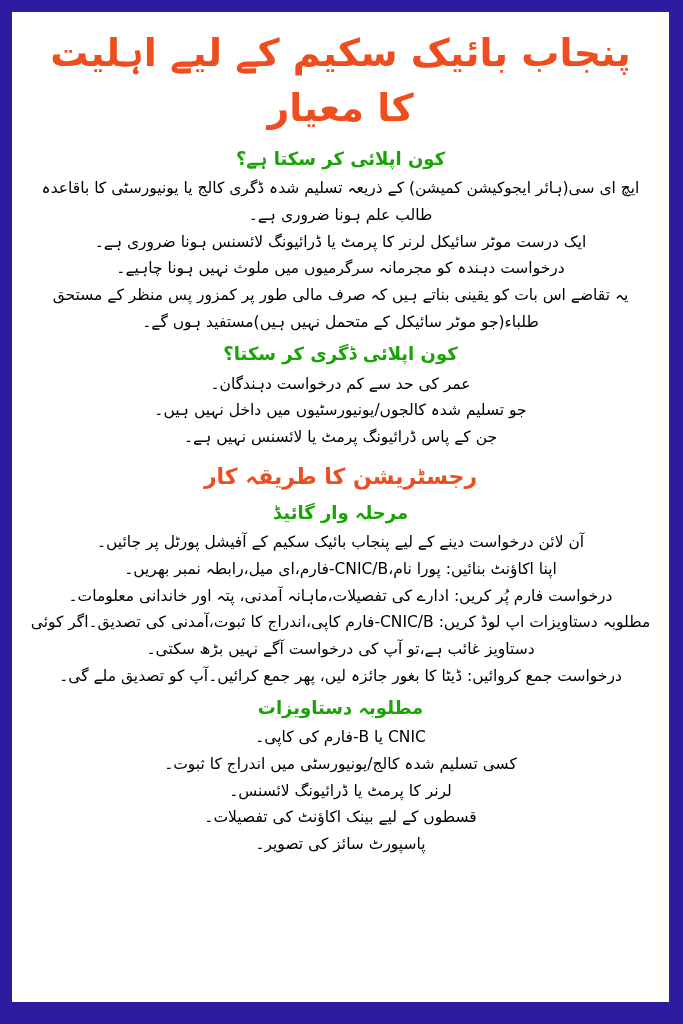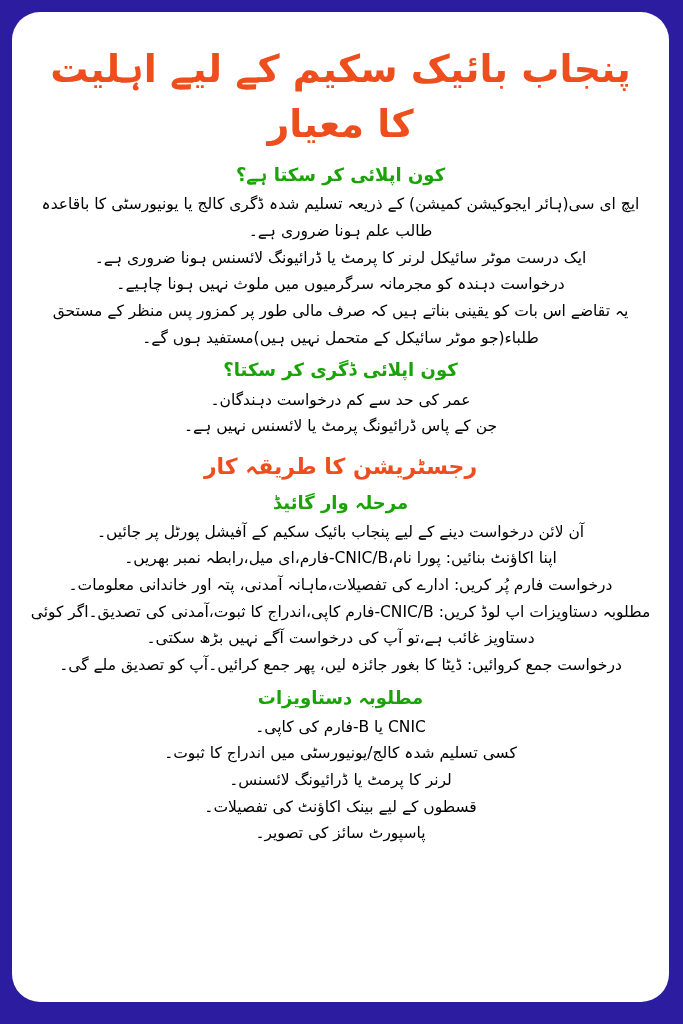--- a/index.html
+++ b/index.html
@@ -17,23 +17,22 @@
     position: absolute;
     top: 12px;
     left: 12px;
     right: 14px;
     bottom: 22px;
     background: #ffffff;
     direction: rtl;
     text-align: center;
     color: #000000;
     overflow: hidden;
-    padding: 26px 14px 6px 14px;
+    padding: 10px 14px 6px 14px;
     box-sizing: border-box;
-    border-radius: 28px;
   }
   .t-title {
     color: #ee4e1e;
     font-size: 38px;
     font-weight: bold;
     line-height: 1.45;
     margin: 4px 0 10px 0;
   }
   .h-green {
     color: #19a306;
@@ -63,20 +62,21 @@
   <h1 class="t-title">پنجاب بائیک سکیم کے لیے اہلیت کا معیار</h1>
 
   <h2 class="h-green">کون اپلائی کر سکتا ہے؟</h2>
   <p class="line">ایچ ای سی(ہائر ایجوکیشن کمیشن) کے ذریعہ تسلیم شدہ ڈگری کالج یا یونیورسٹی کا باقاعدہ طالب علم ہونا ضروری ہے۔</p>
   <p class="line">ایک درست موٹر سائیکل لرنر کا پرمٹ یا ڈرائیونگ لائسنس ہونا ضروری ہے۔</p>
   <p class="line">درخواست دہندہ کو مجرمانہ سرگرمیوں میں ملوث نہیں ہونا چاہیے۔</p>
   <p class="line">یہ تقاضے اس بات کو یقینی بناتے ہیں کہ صرف مالی طور پر کمزور پس منظر کے مستحق طلباء(جو موٹر سائیکل کے متحمل نہیں ہیں)مستفید ہوں گے۔</p>
 
   <h2 class="h-green">کون اپلائی ڈگری کر سکتا؟</h2>
   <p class="line">عمر کی حد سے کم درخواست دہندگان۔</p>
+  <p class="line">جو تسلیم شدہ کالجوں/یونیورسٹیوں میں داخل نہیں ہیں۔</p>
   <p class="line">جن کے پاس ڈرائیونگ پرمٹ یا لائسنس نہیں ہے۔</p>
 
   <h2 class="h-red">رجسٹریشن کا طریقہ کار</h2>
 
   <h3 class="h-green">مرحلہ وار گائیڈ</h3>
   <p class="line">آن لائن درخواست دینے کے لیے پنجاب بائیک سکیم کے آفیشل پورٹل پر جائیں۔</p>
   <p class="line">اپنا اکاؤنٹ بنائیں: پورا نام،CNIC/B-فارم،ای میل،رابطہ نمبر بھریں۔</p>
   <p class="line">درخواست فارم پُر کریں: ادارے کی تفصیلات،ماہانہ آمدنی، پتہ اور خاندانی معلومات۔</p>
   <p class="line">مطلوبہ دستاویزات اپ لوڈ کریں: CNIC/B-فارم کاپی،اندراج کا ثبوت،آمدنی کی تصدیق۔اگر کوئی دستاویز غائب ہے،تو آپ کی درخواست آگے نہیں بڑھ سکتی۔</p>
   <p class="line">درخواست جمع کروائیں: ڈیٹا کا بغور جائزہ لیں، پھر جمع کرائیں۔آپ کو تصدیق ملے گی۔</p>

